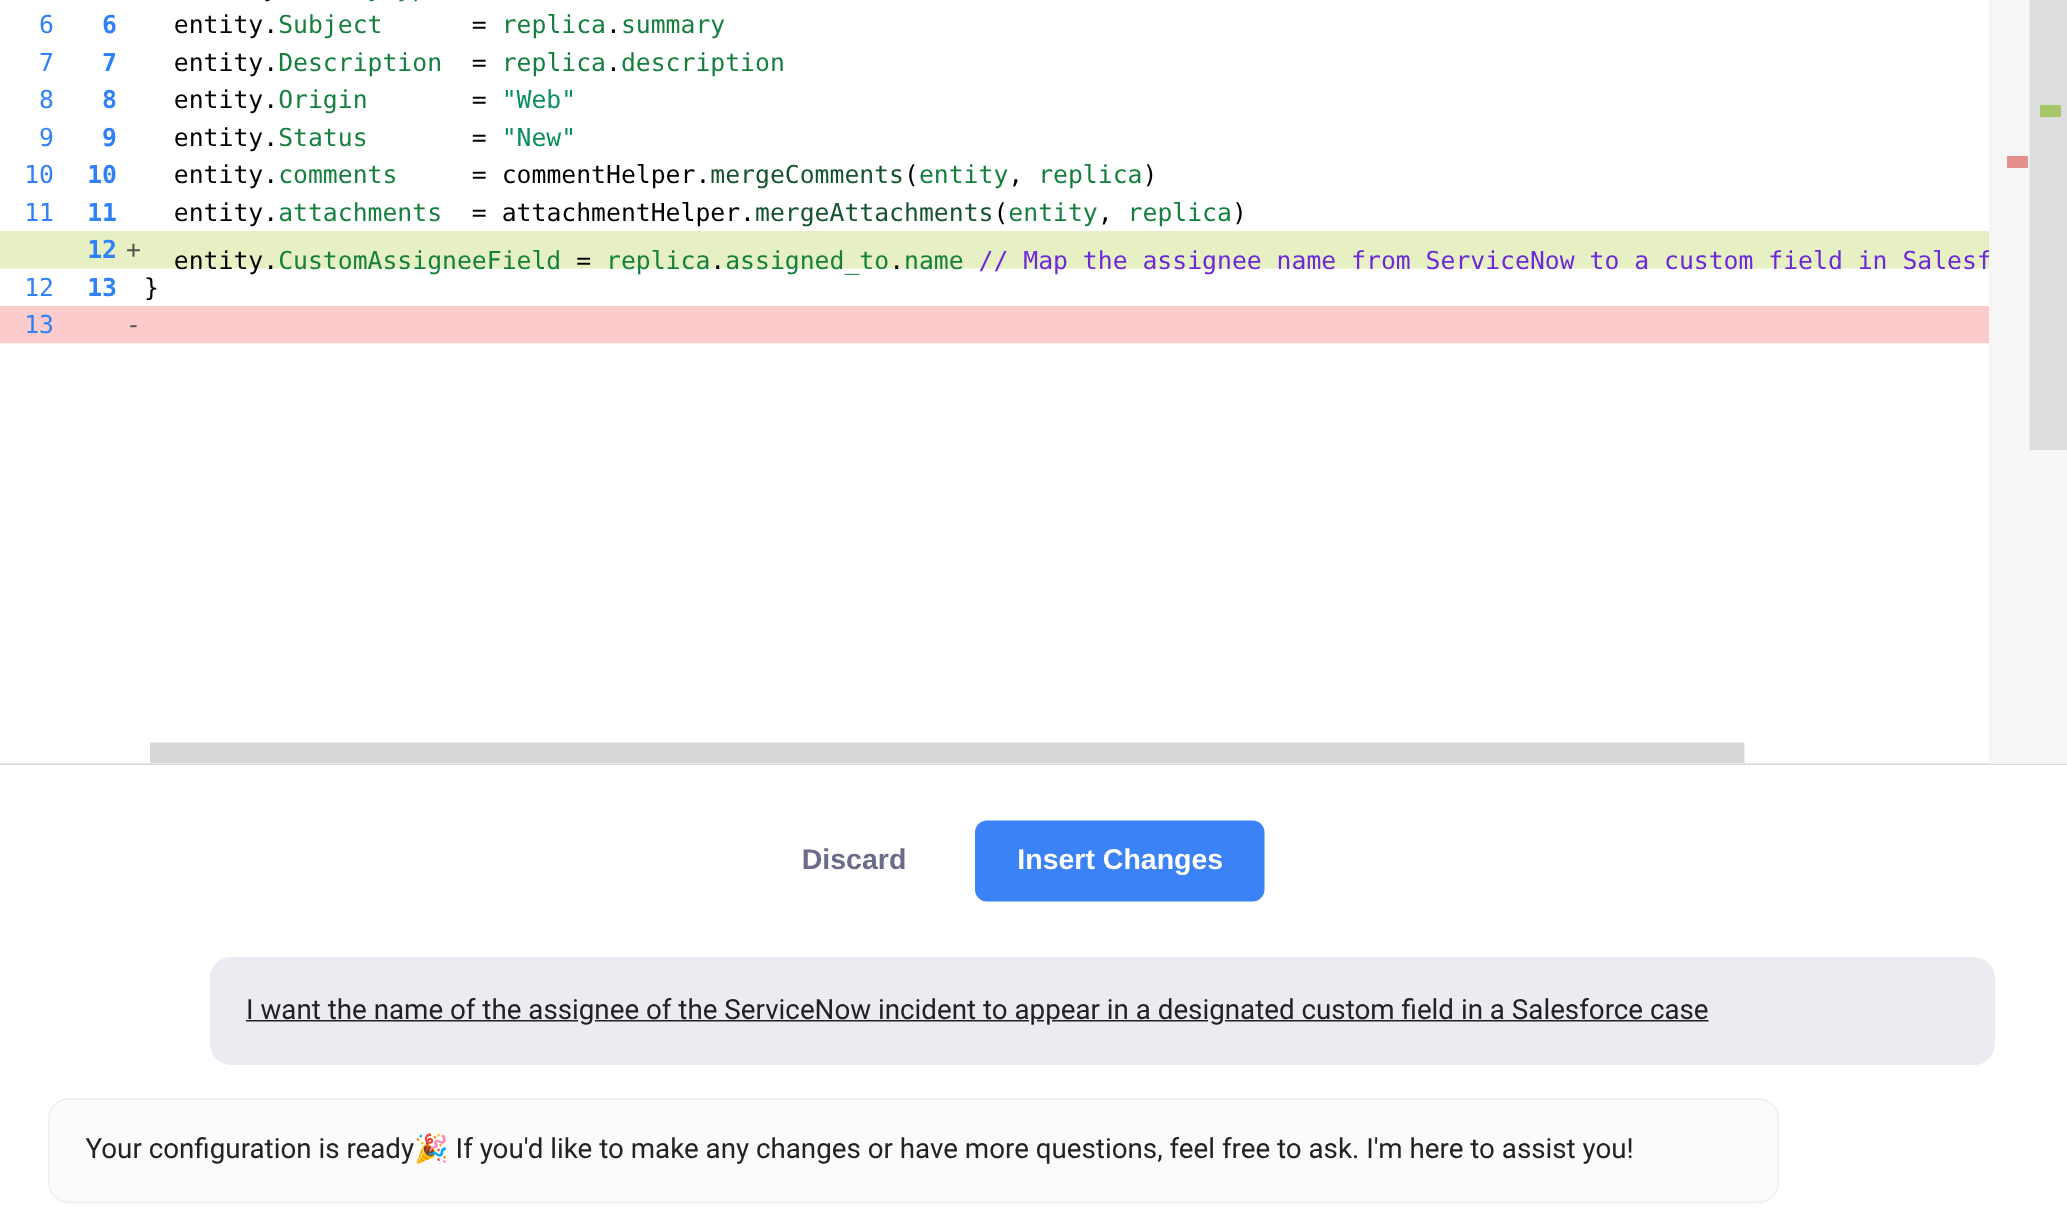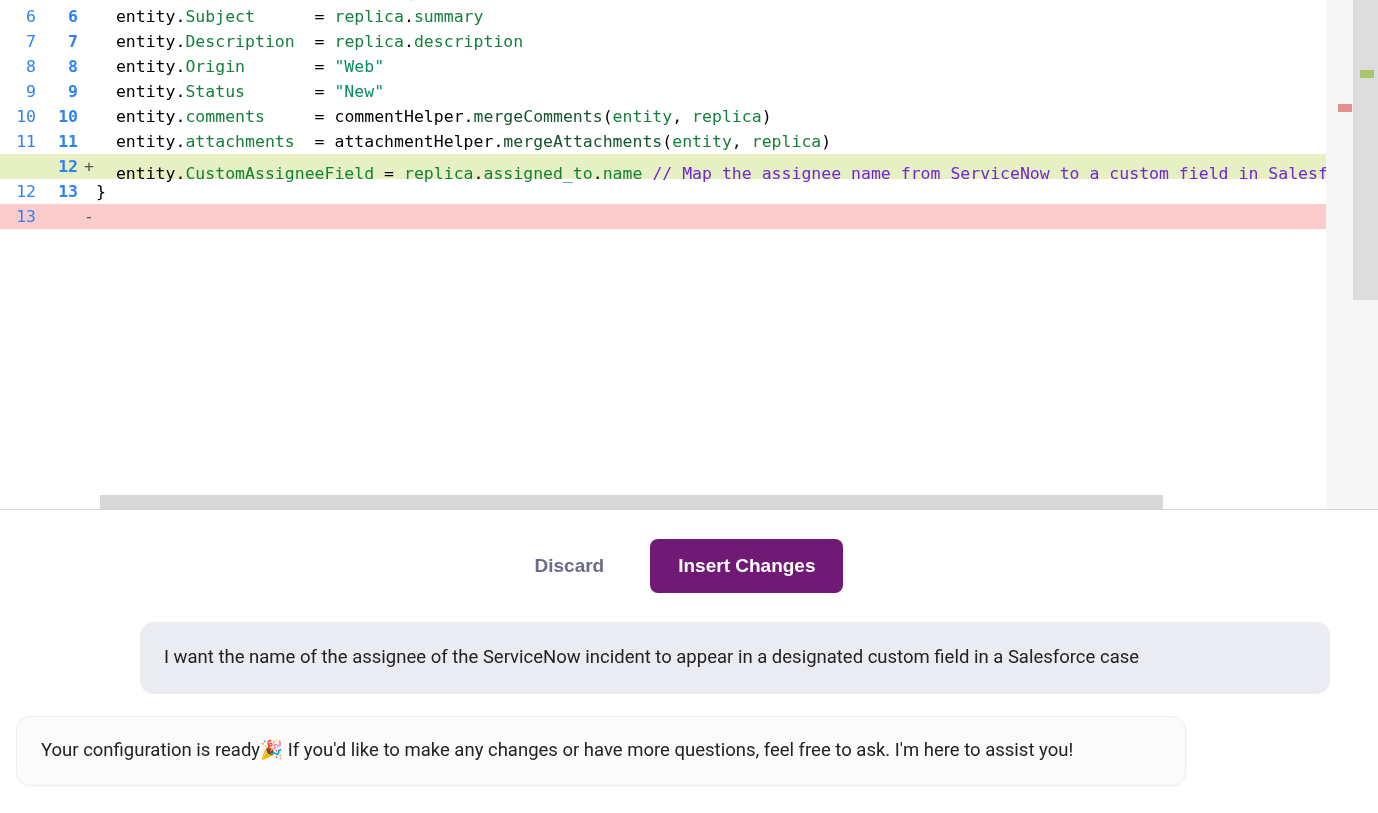--- a/index.html
+++ b/index.html
@@ -118,32 +118,32 @@
     width: 14px;
     height: 8px;
     background: #e58f8f;
   }
 
   .action-bar {
     display: flex;
     justify-content: center;
     align-items: center;
     gap: 46px;
-    height: 112px;
+    height: 128px;
   }
   .btn-discard {
     background: none;
     border: none;
     color: #6b6b8a;
     font-size: 19px;
     font-weight: 600;
     cursor: pointer;
   }
   .btn-insert {
-    background: #701a75;
+    background: #3b82f6;
     color: #fff;
     border: none;
     font-size: 19px;
     font-weight: 600;
     padding: 16px 28px;
     border-radius: 8px;
     cursor: pointer;
   }
 
   .chat-section {
@@ -154,27 +154,28 @@
     line-height: 1.5;
     color: #222;
   }
   .msg-user {
     background: #ebebf2;
     border-radius: 14px;
     padding: 22px 24px;
     margin-left: 128px;
     margin-right: 36px;
     margin-bottom: 22px;
+    text-decoration: underline;
   }
   .msg-assist {
     background: #fbfbfc;
     border: 1px solid #eee;
     border-radius: 14px;
     padding: 20px 24px;
-    margin-left: 4px;
+    margin-left: 20px;
     margin-right: 180px;
     box-shadow: 0 1px 2px rgba(0,0,0,0.02);
   }
   .emoji { display: inline; }
 </style>
 </head>
 <body>
 
 <div class="code-editor">
   <div class="code-area">

